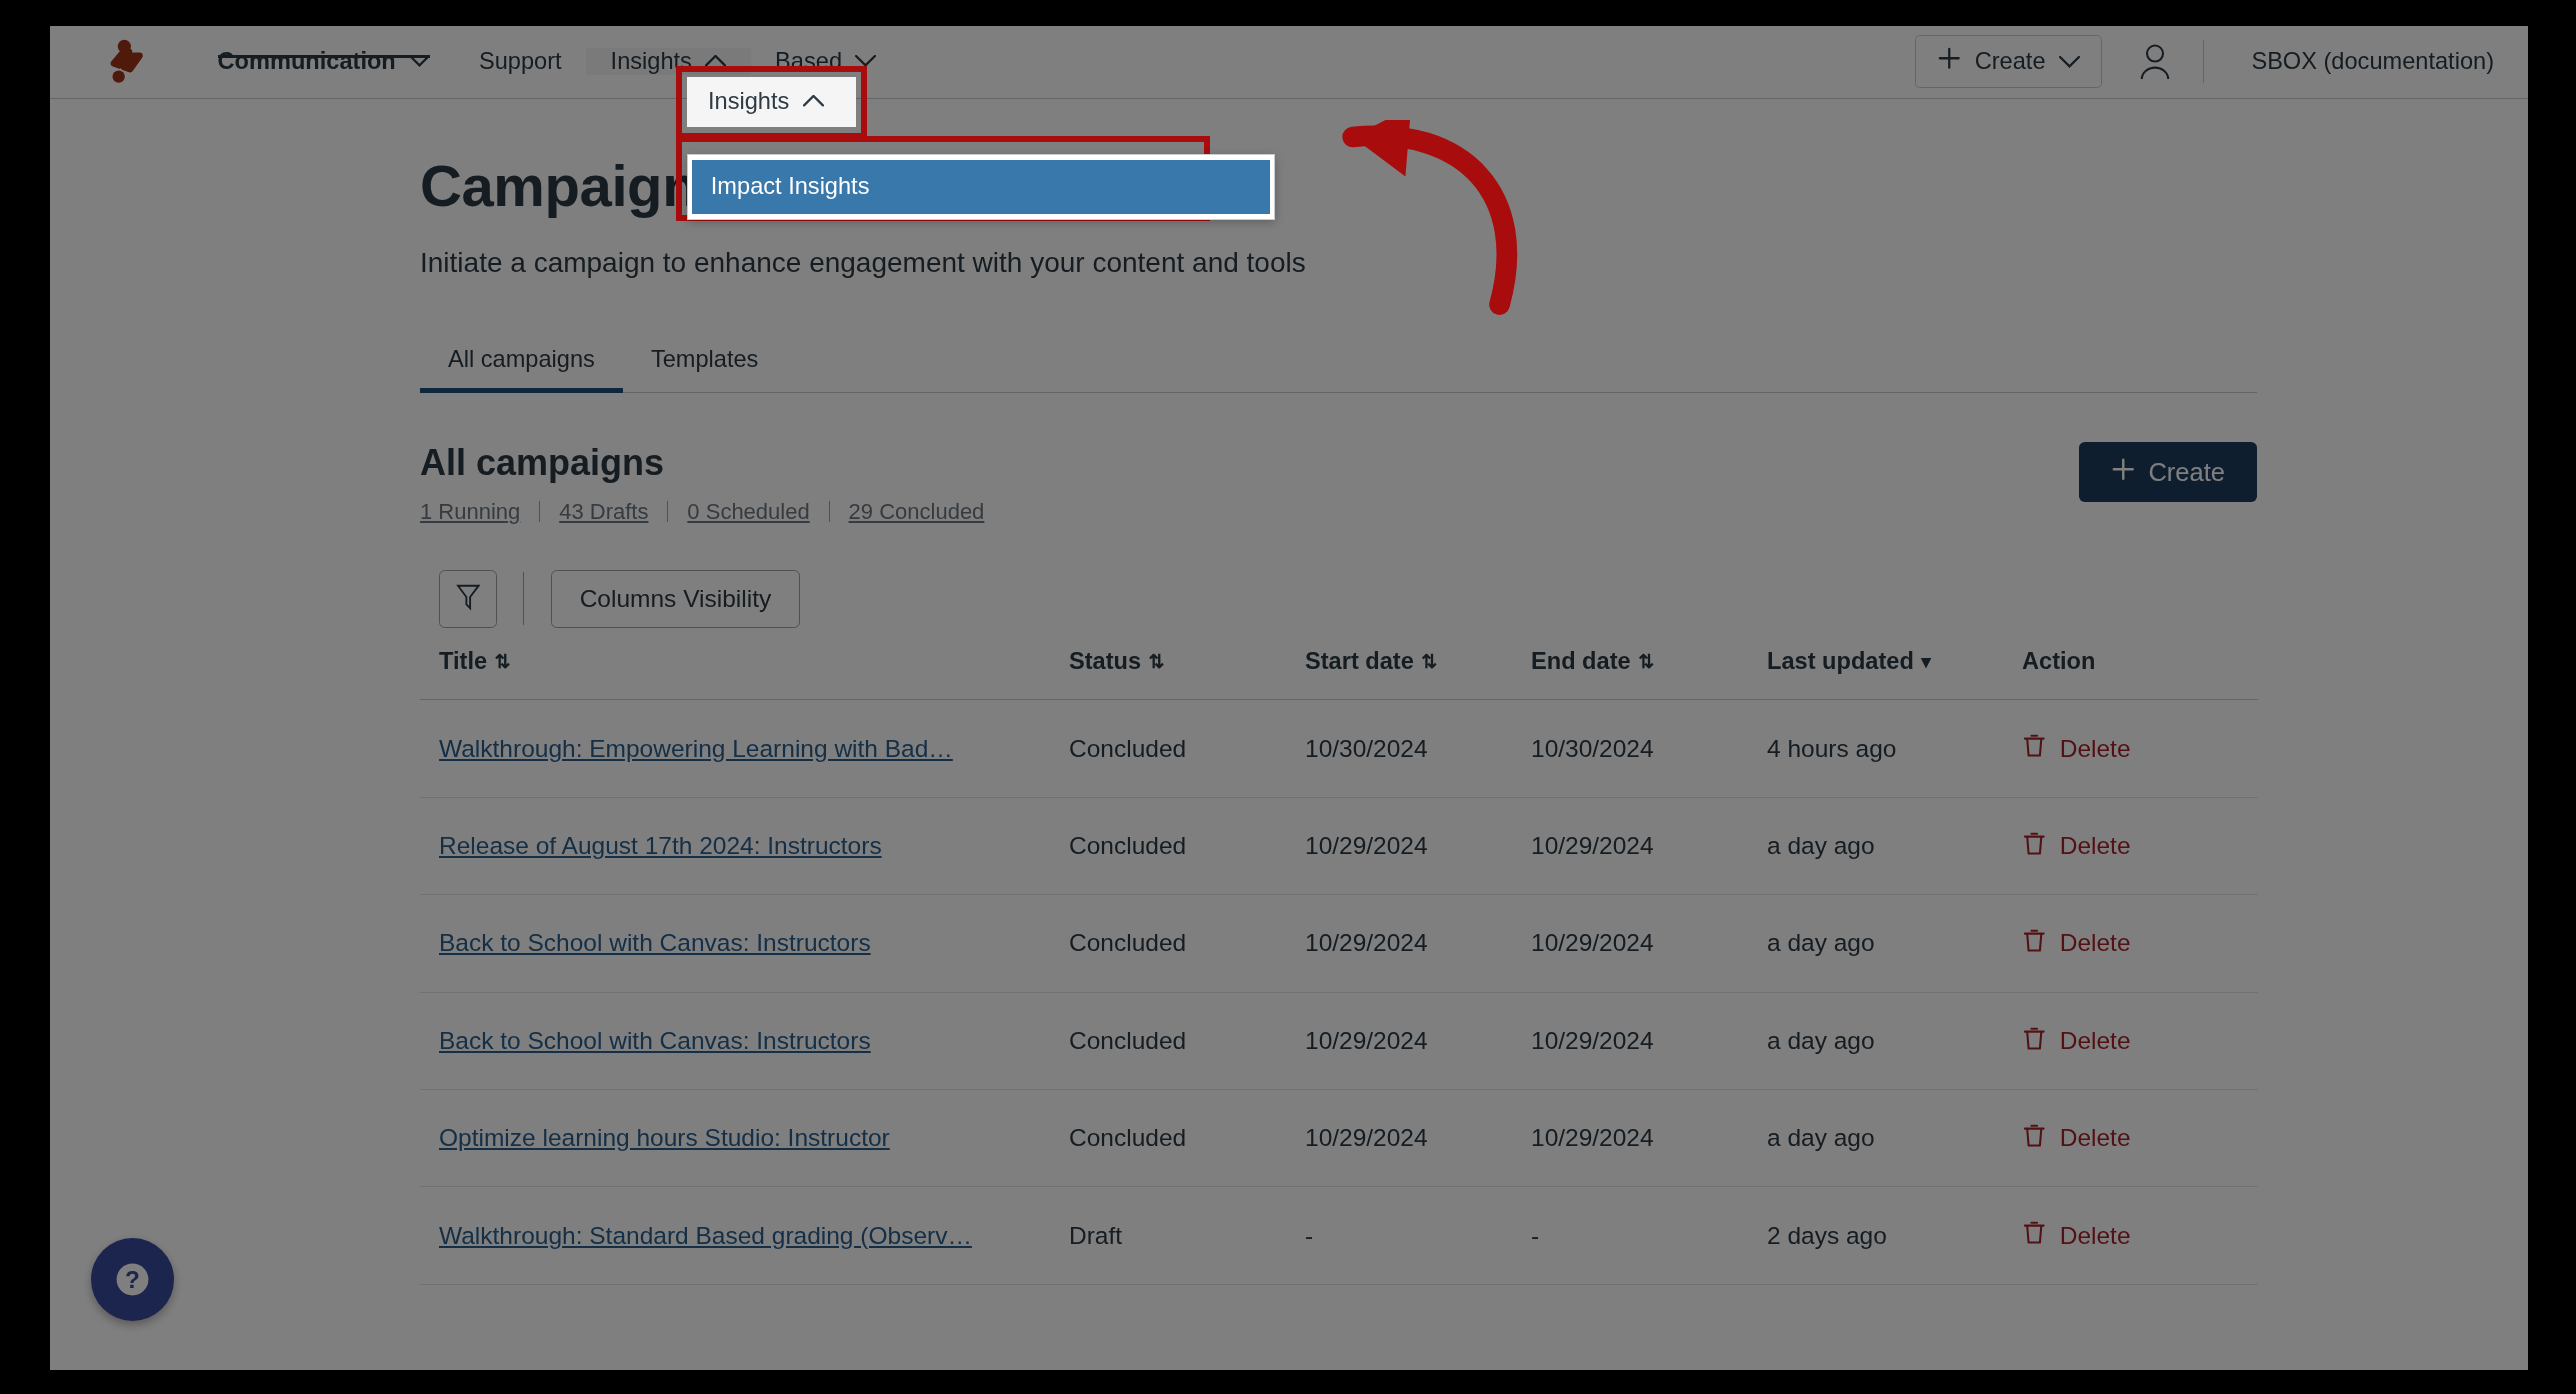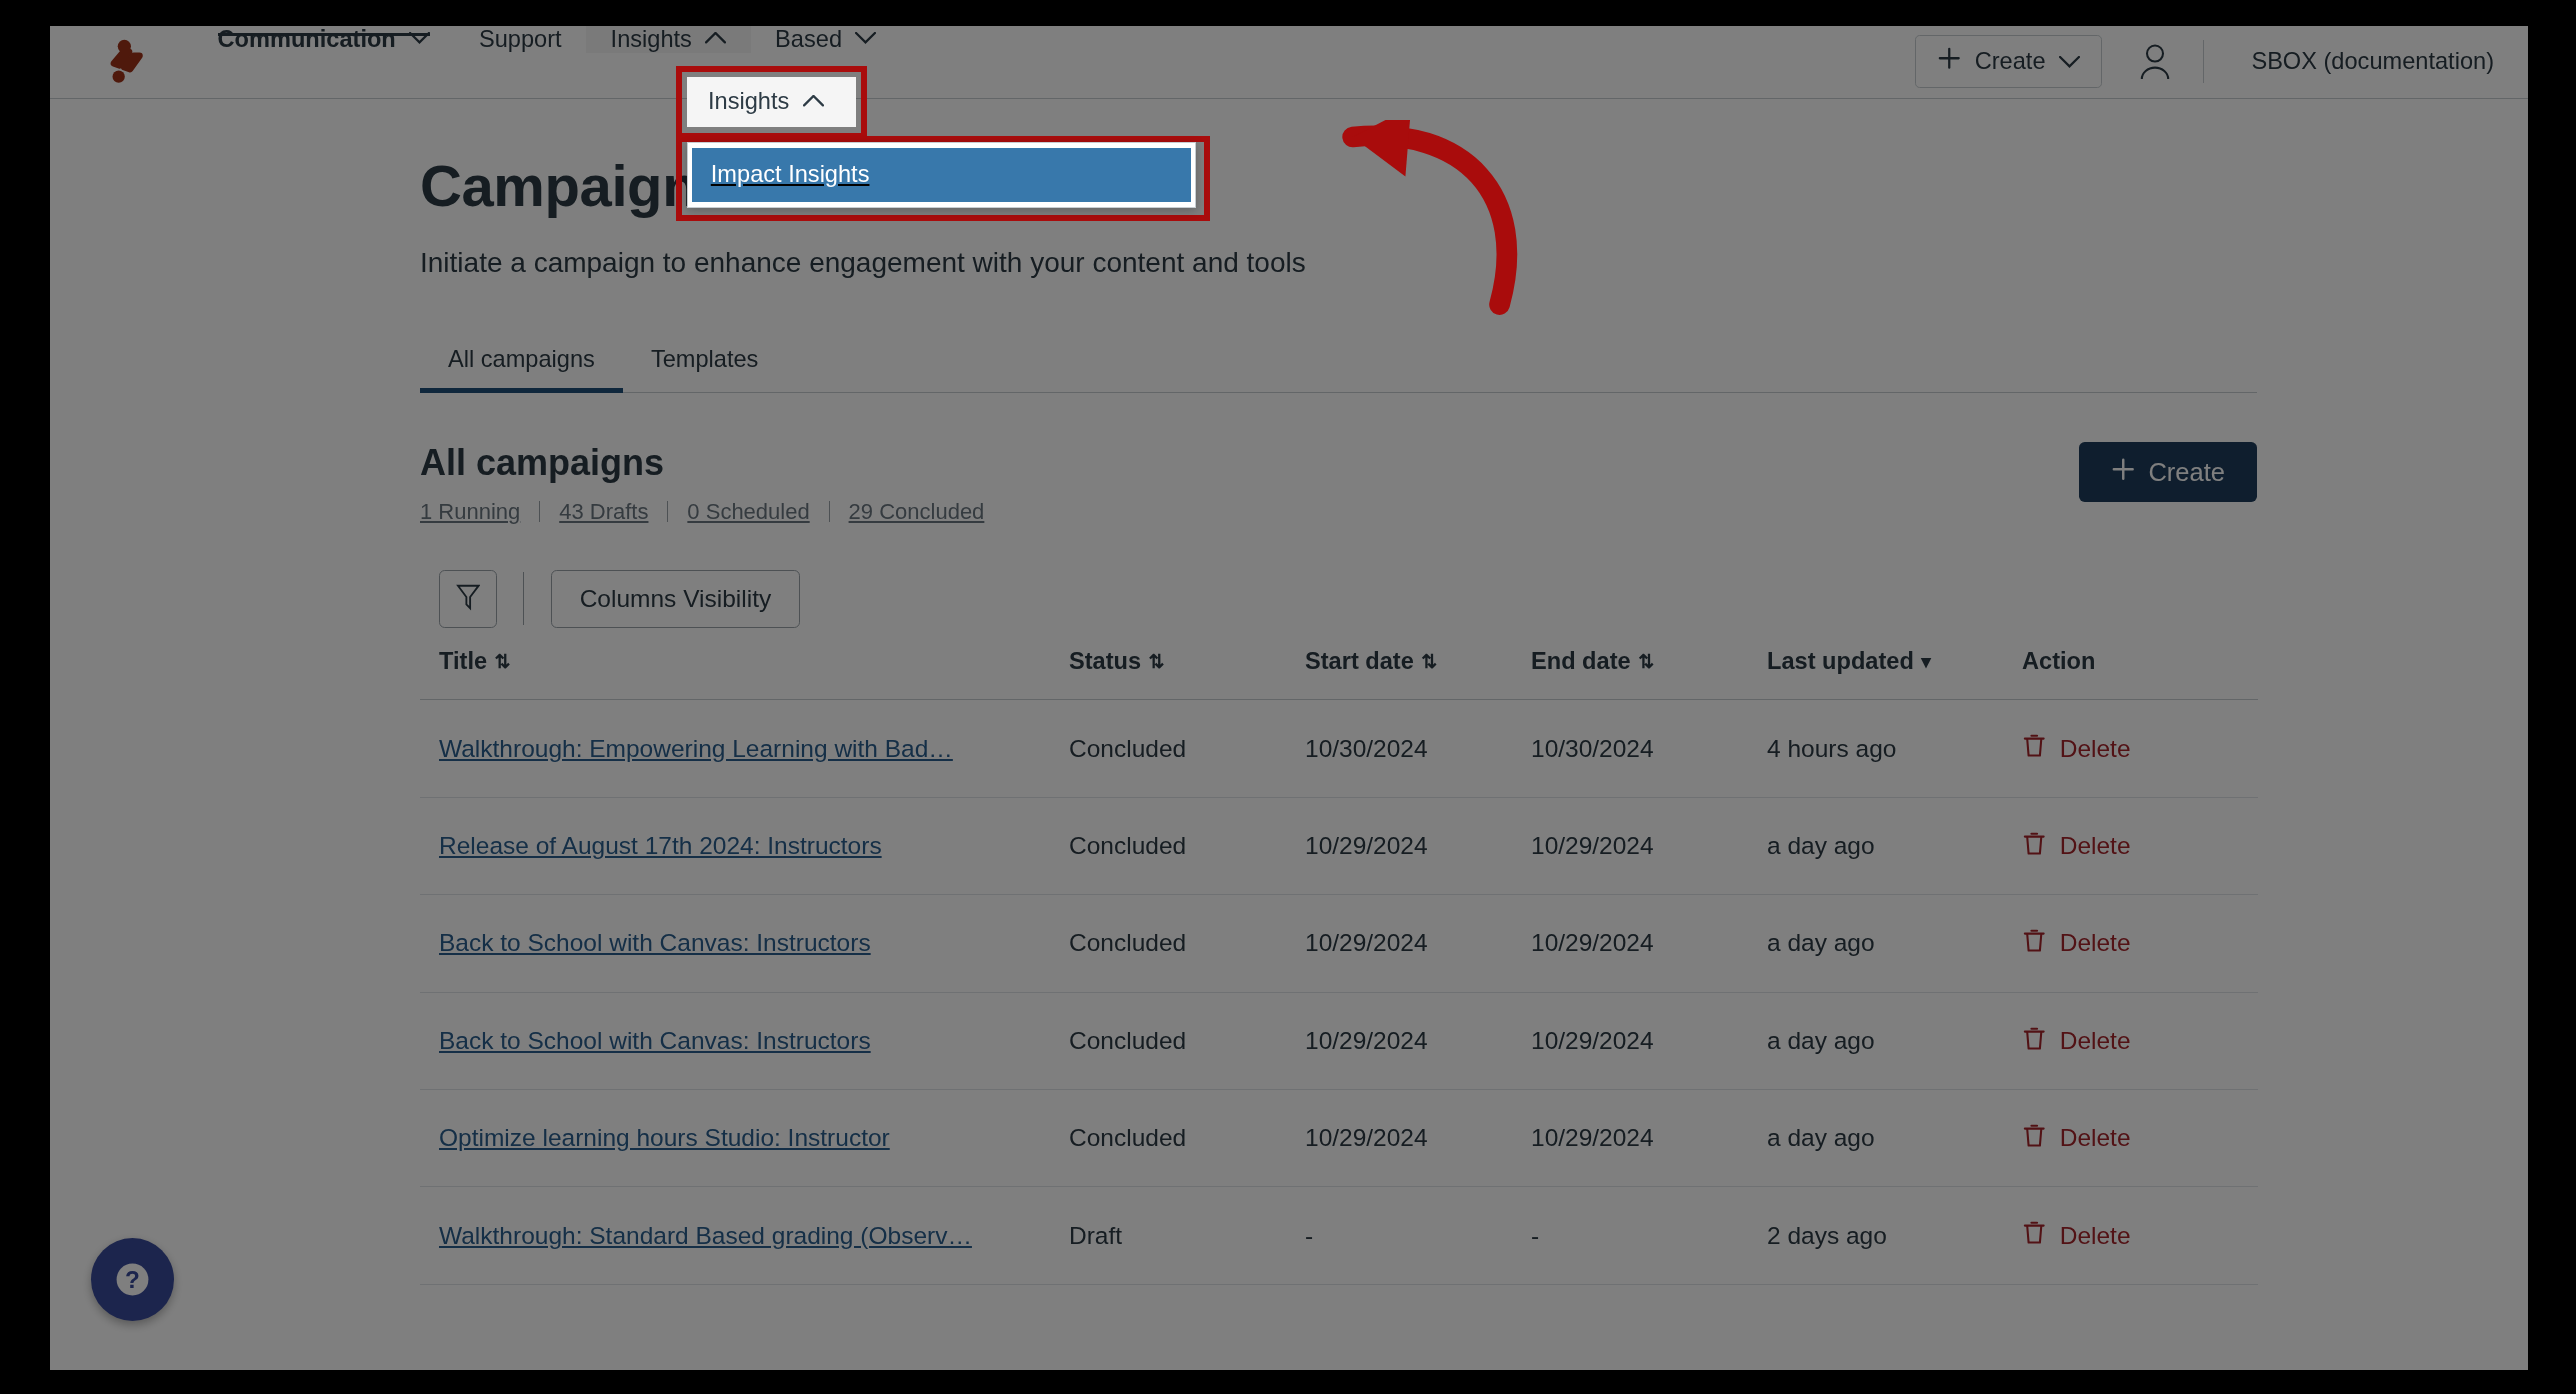--- a/index.html
+++ b/index.html
@@ -34,21 +34,21 @@
     background: #ffffff;
     border-bottom: 0.9px solid #c7cdd1;
     display: flex;
     align-items: stretch;
     z-index: 10;
   }
   .nav-logo {
     width: 143px;
     display: flex; align-items: center; justify-content: center;
   }
-  .nav-left { display: flex; align-items: flex-start; }
+  .nav-left { display: flex; align-items: center; }
   .nav-item {
     display: flex; align-items: center;
     padding: 0 24.5px;
     position: relative;
     font-size: 23.6px;
     color: #2d3b45;
     white-space: nowrap;
     cursor: pointer;
   }
   .nav-item.strong { font-weight: bold; }
@@ -85,28 +85,27 @@
   }
   .nav-divider {
     width: 0.9px; height: 43px; background: #c7cdd1;
     margin: 0 26.4px;
   }
   .account-name { font-size: 23.6px; color: #2d3b45; white-space: nowrap; margin-left: 21px; }
 
   
   #insights-menu {
     position: absolute;
-    left: 637px; top: 116px;
-    width: 509px;
+    left: 637px; top: 128px;
+    width: 588px;
     background: #ffffff;
     border: 0.9px solid #c7cdd1;
     box-shadow: 0 2.8px 9.4px rgba(0,0,0,.25);
     padding: 5.7px 3.8px;
     z-index: 70;
-    text-decoration: underline;
   }
   .menu-item {
     background: #3878ab;
     color: #ffffff;
     font-size: 23.6px;
     padding: 13.2px 19px;
     cursor: pointer;
     white-space: nowrap;
   }
 

